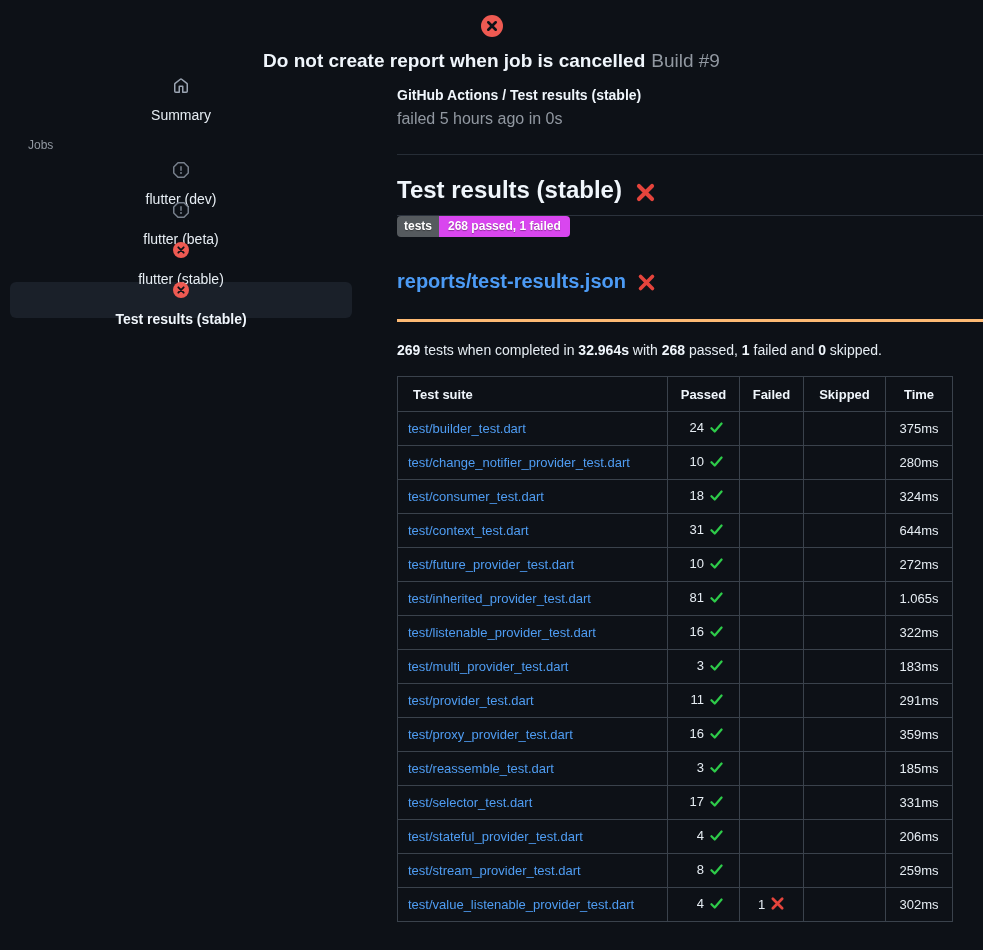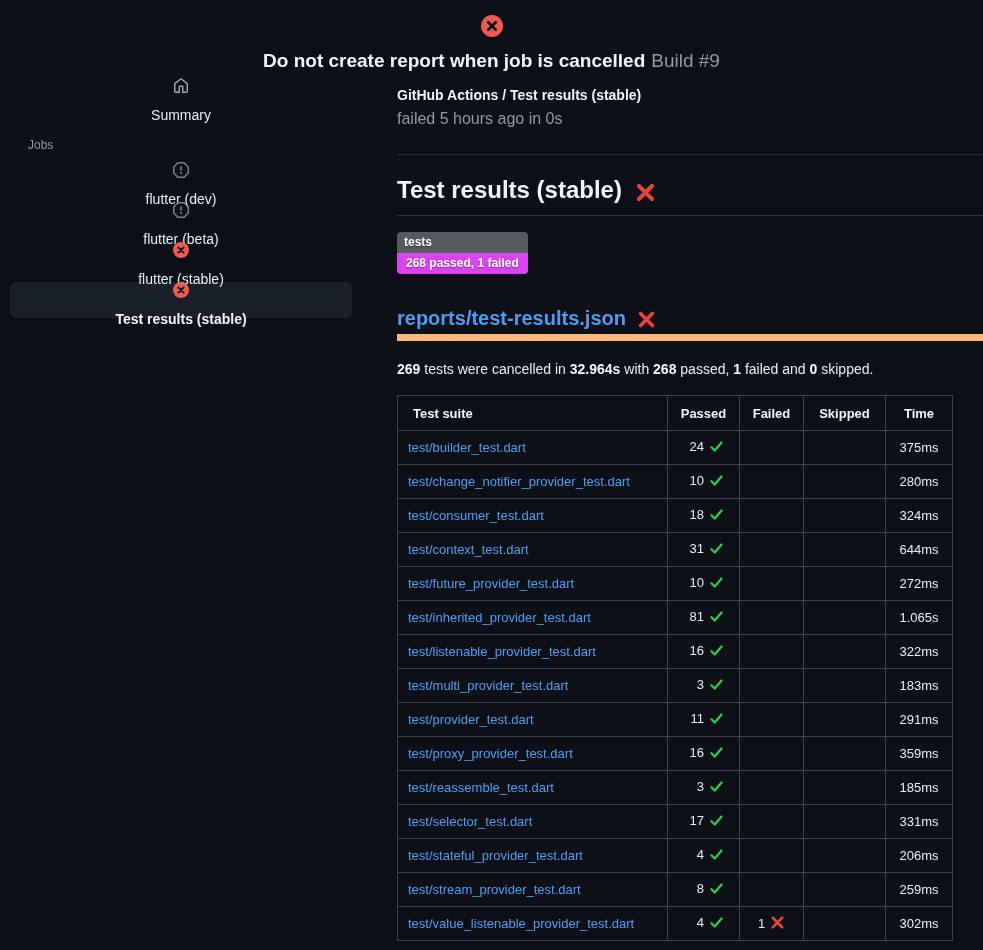--- a/index.html
+++ b/index.html
@@ -40,30 +40,30 @@
   .check-title { font-size:14px; font-weight:bold; color:#f0f6fc; }
   .check-meta { font-size:16px; color:#9198a1; margin-top:7px; }
   .divider { border:0; border-top:1px solid #262d36; margin-top:26px; }
   .section-title {
     display:flex; align-items:center; gap:13px;
     font-size:24px; font-weight:bold; color:#f0f6fc;
     margin-top:21px; padding-bottom:11px; border-bottom:1px solid #2b323c;
   }
   .section-title .xicon { width:21px; height:21px; margin-top:3px; }
   .badge {
-    display:inline-flex; margin-top:16px; font-size:12px; font-weight:bold;
+    display:inline-flex; font-size:12px; font-weight:bold;
     border-radius:4px; overflow:hidden; color:#fff;
-    text-shadow:0 1px 1px rgba(0,0,0,0.35); line-height:14px;flex-direction:column;
+    text-shadow:0 1px 1px rgba(0,0,0,0.35); line-height:14px;
   }
   .badge-label { background:#555a5e; padding:3px 7px 4px; }
   .badge-value { background:#d946ef; padding:3px 9px 4px;text-align:right; }
   .report-title {
     display:flex; align-items:center; gap:11px;
     font-size:20px; font-weight:bold; color:#4c9bf5;
-    margin-top:33px; padding-bottom:4px; border-bottom:7px solid #fdba74;
+    margin-top:33px; padding-bottom:26px; border-bottom:3px solid #fdba74;
     cursor:pointer;
   }
   .report-title .xicon { width:19px; height:19px; margin-top:2px; }
   .summary-line { margin-top:20px; font-size:14px; color:#e6edf3; }
   .summary-line .b { font-weight:bold; color:#f0f6fc; }
 
   
   table.results {
     margin-top:18px; border-collapse:collapse; table-layout:fixed; width:555px;
     font-size:13px;
@@ -165,21 +165,21 @@
 
     <h3 class="report-title">
       <span>reports/test-results.json</span>
       <span class="xicon">
         <svg viewBox="0 0 16 16" width="19" height="19">
           <path d="M3 3 L13 13 M13 3 L3 13" stroke="#e5443c" stroke-width="3.1" stroke-linecap="round" fill="none"></path>
         </svg>
       </span>
     </h3>
 
-    <p class="summary-line" id="summary-line"><span class="b">269</span><span> tests were cancelled in </span><span class="b">32.964s</span><span> with </span><span class="b">268</span><span> passed, </span><span class="b">1</span><span> failed and </span><span class="b">0</span><span> skipped.</span></p>
+    <p class="summary-line" id="summary-line"><span class="b">269</span><span> tests when completed in </span><span class="b">32.964s</span><span> with </span><span class="b">268</span><span> passed, </span><span class="b">1</span><span> failed and </span><span class="b">0</span><span> skipped.</span></p>
 
     <table class="results">
       <colgroup id="cols">
           <col style="width: 270px;">
           <col style="width: 72px;">
           <col style="width: 64px;">
           <col style="width: 82px;">
           <col style="width: 67px;">
         </colgroup>
       <thead>

